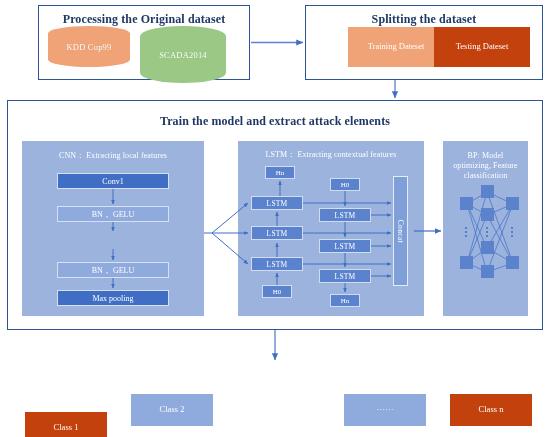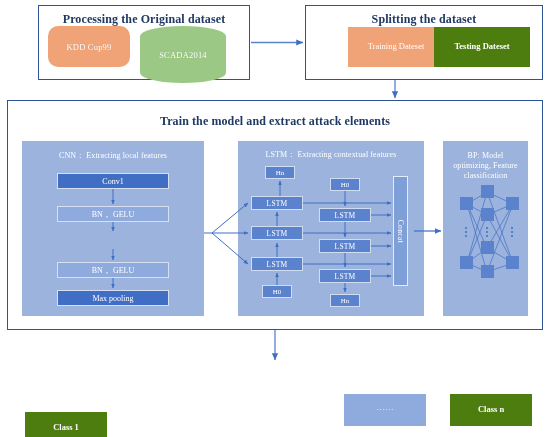--- a/index.html
+++ b/index.html
@@ -30,32 +30,32 @@
   }
 
   
   .cyl{
     position:absolute;box-sizing:border-box;
     border-radius:50% / 18%;
     display:flex;align-items:center;justify-content:center;
     color:#ffffff;font-size:8.5px;letter-spacing:.2px;
     text-shadow:0 0 1px rgba(0,0,0,.12);
   }
-  .cyl.orange{background:#efa377;border-radius:10px;}
+  .cyl.orange{background:#efa377;}
   .cyl.green{background:#9bc985;}
 
   
   .rect{
     position:absolute;box-sizing:border-box;
     display:flex;align-items:center;justify-content:center;
     color:#ffffff;font-size:8.5px;text-align:center;
     line-height:1.15;
   }
   .rect.orange{background:#efa377;}
-  .rect.green{background:#4d7c0f;font-weight:bold;}
+  .rect.green{background:#c2410c;}
   .rect.midblue{background:#8faadc;}
   .rect.darkblue{background:#3f6ec4;}
 
   
   .panel{
     position:absolute;box-sizing:border-box;
     background:#9cb3dd;
   }
   .panel-title{
     position:absolute;width:100%;text-align:center;
@@ -194,20 +194,23 @@
   <div class="concat" style="left:393px;top:176px;width:15px;height:110px;">
     <span>Concat</span>
   </div>
 
   <div class="panel" style="left:443px;top:141px;width:85px;height:175px;">
     <div class="panel-title" style="top:10px;padding:0 5px;width:auto;left:0;right:0;">BP: Model optimizing, Feature classification</div>
   </div>
 
   <div class="rect green" style="left:25px;top:412px;width:82px;height:32px;">
     <span>Class 1</span>
+  </div>
+  <div class="rect midblue" style="left:131px;top:394px;width:82px;height:32px;">
+    <span>Class 2</span>
   </div>
   <div class="rect midblue" style="left:344px;top:394px;width:82px;height:32px;">
     <span>······</span>
   </div>
   <div class="rect green" style="left:450px;top:394px;width:82px;height:32px;">
     <span>Class n</span>
   </div>
 
   <svg class="ov" viewBox="0 0 550 437">
     <defs>

